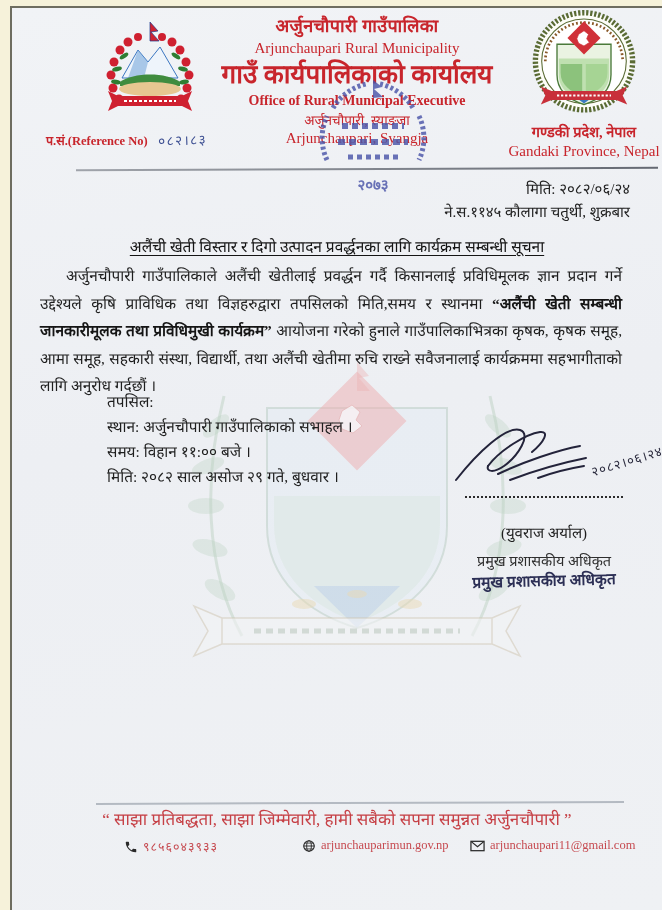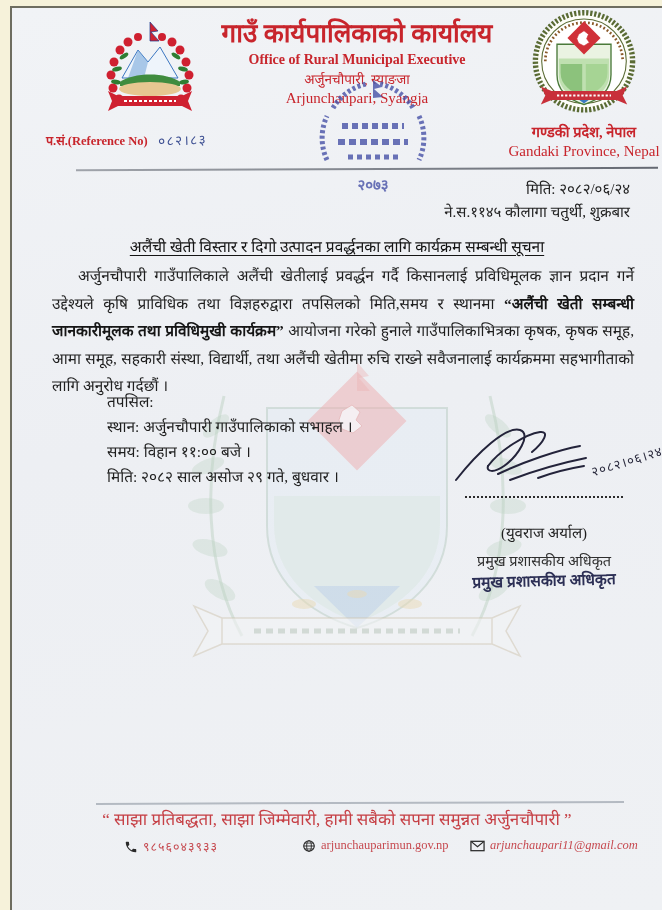--- a/index.html
+++ b/index.html
@@ -34,21 +34,21 @@
   .ref-value{font-weight:normal;color:#3d4f92;font-size:13.5px;margin-left:10px;
     display:inline-block;transform:rotate(-2deg);letter-spacing:1.5px;}
   .header-rule{left:64px;right:4px;top:160px;height:2px;
     background:linear-gradient(to right,rgba(95,100,110,.55),rgba(85,90,100,.9));
     transform:rotate(-.25deg);z-index:1;}
 
   
   .date-block{right:32px;top:170px;text-align:right;font-size:15px;line-height:1.55;color:#222;z-index:2;}
   .subject{left:0;right:0;top:227px;text-align:center;font-weight:normal;font-size:15.5px;color:#141414;
     text-decoration:underline;text-underline-offset:3px;z-index:2;}
-  .body-text{left:40px;top:254px;width:582px;font-size:15.4px;line-height:27.5px;
+  .body-text{left:28px;top:254px;width:582px;font-size:15.4px;line-height:27.5px;
     text-align:justify;text-indent:26px;color:#1e1e1e;z-index:2;}
   .body-text b{color:#151515;}
   .details{left:95px;top:381px;font-size:15.4px;line-height:25px;color:#1e1e1e;z-index:2;}
 
   
   .sign-block{left:418px;top:414px;width:228px;text-align:center;z-index:2;color:#1e1e1e;}
   .sig-wrap{position:relative;height:74px;}
   .sig-svg{position:absolute;left:18px;top:0;}
   .sig-date{position:absolute;right:-6px;top:30px;transform:rotate(-17deg);
     font-size:13px;color:#2b2b3e;letter-spacing:1px;}
@@ -62,21 +62,21 @@
   .watermark{left:152px;top:348px;width:386px;height:322px;z-index:0;opacity:.55;}
 
   
   .footer-rule{left:84px;right:38px;top:794px;height:1.5px;background:#b4bac2;transform:rotate(-.2deg);}
   .slogan{left:0;right:0;top:799px;text-align:center;font-weight:normal;font-size:17px;color:#c64046;z-index:2;}
   .contacts{top:830px;left:0;right:0;height:22px;z-index:2;font-size:12.5px;color:#c64a50;}
   .contact{position:absolute;display:flex;align-items:center;gap:5px;white-space:nowrap;}
   .contact svg{flex:0 0 auto;}
   .contact-phone{left:112px;letter-spacing:1px;}
   .contact-web{left:290px;}
-  .contact-email{left:458px;font-style:italic;}
+  .contact-email{left:458px;}
 </style>
 </head>
 <body>
 
 <div class="page">
 
   <svg class="abs watermark" viewBox="0 0 386 322">
     <g fill="none" stroke="rgba(140,180,145,.45)" stroke-width="3">
       <path d="M60 40 C40 120 40 210 78 280"></path>
       <path d="M326 40 C346 120 346 210 308 280"></path>
@@ -136,20 +136,22 @@
     </g>
     <path d="M24 58 L40 30 L50 42 L62 27 L80 58 Z" fill="#eef4fb" stroke="#3c77c2" stroke-width="1"></path>
     <path d="M40 30 L50 42 L46 58 L30 58 Z" fill="#6fa3d8" opacity=".55"></path>
     <path d="M22 62 C35 52 69 52 82 62 L82 66 L22 66 Z" fill="#3f8c3f"></path>
     <ellipse cx="52" cy="69" rx="31" ry="7" fill="#e6c791"></ellipse>
     <path d="M20 76 L84 76 L84 86 L20 86 Z M20 76 L10 71 L14 81 L10 91 L20 86 Z M84 76 L94 71 L90 81 L94 91 L84 86 Z" fill="#cf2030"></path>
     <line x1="26" y1="81" x2="78" y2="81" stroke="#fff" stroke-width="2" stroke-dasharray="3 2"></line>
   </svg>
 
   <div class="abs header-center">
+    <div class="muni-np red">अर्जुनचौपारी गाउँपालिका</div>
+    <div class="muni-en red">Arjunchaupari Rural Municipality</div>
     <div class="office-np red">गाउँ कार्यपालिकाको कार्यालय</div>
     <div class="office-en red">Office of Rural Municipal Executive</div>
     <div class="addr-np red">अर्जुनचौपारी, स्याङजा</div>
     <div class="addr-en red">Arjunchaupari, Syangja</div>
   </div>
 
   <div class="abs right-block">
     <svg width="112" height="108" viewBox="0 0 120 120">
       <circle cx="60" cy="57" r="54" fill="#fdfdf8" stroke="#5a6b34" stroke-width="6" stroke-dasharray="2.5 2"></circle>
       <circle cx="60" cy="57" r="47" fill="#ffffff" stroke="#5a6b34" stroke-width="1.2"></circle>

